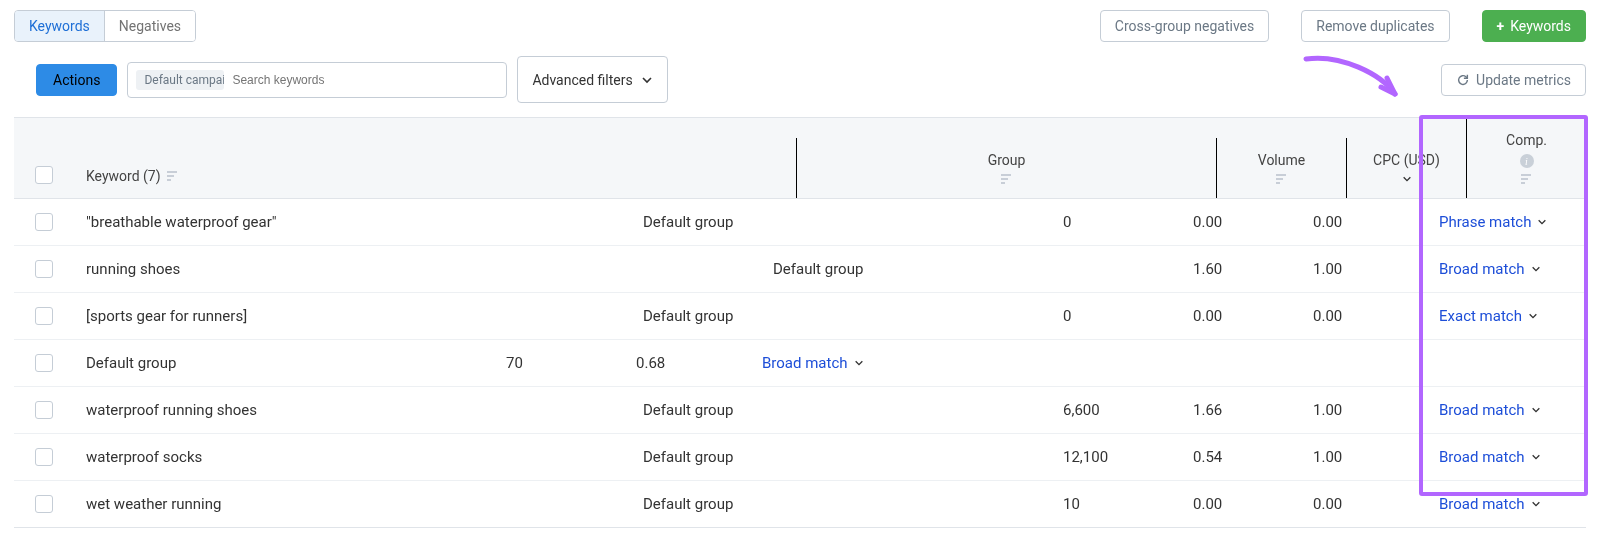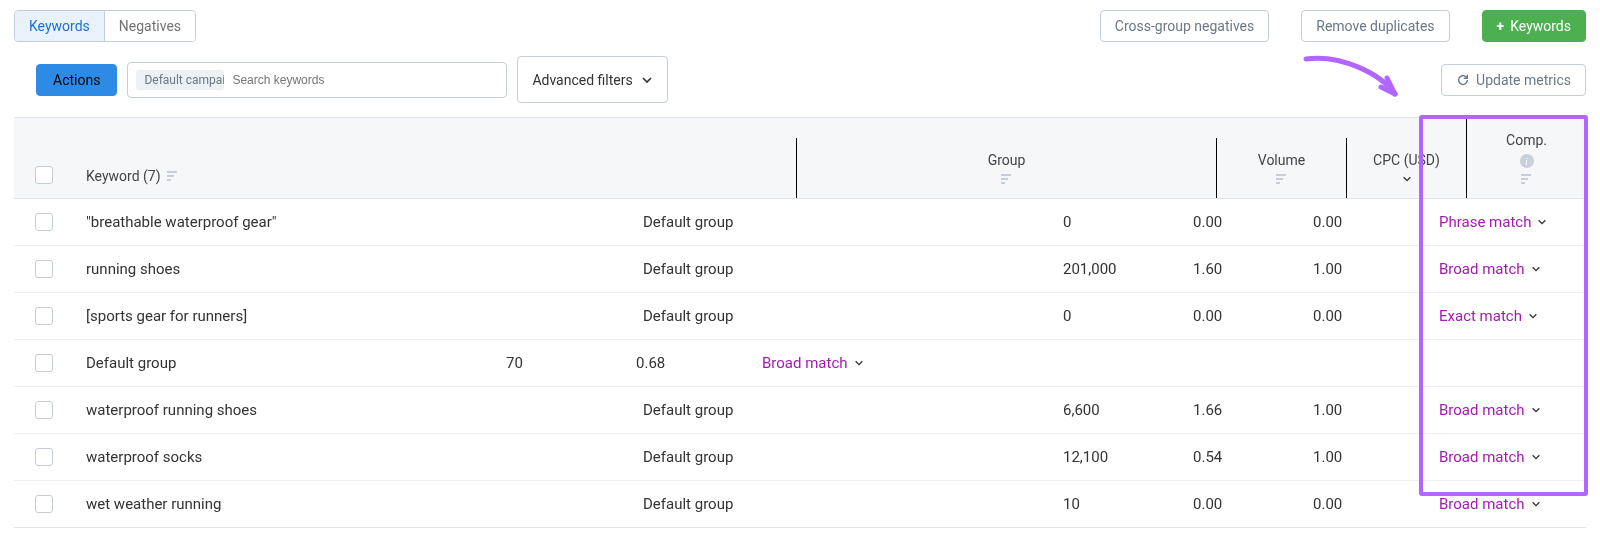--- a/index.html
+++ b/index.html
@@ -118,21 +118,21 @@
   .hdr .c-grp, .hdr .c-vol, .hdr .c-cpc, .hdr .c-comp { border-left:1px solid #000000;flex-direction:column; }
   .hdr .c-mt { border-left:1px solid #e0e4e9; }
 
   .sortglyph svg { display:block; }
 
   .chk {
     width:18px; height:18px; border:1px solid #c5cdd6; border-radius:3px; background:#fff;
   }
 
   .match-sel {
-    display:inline-flex; align-items:center; gap:6px; cursor:pointer; color:#a21caf;
+    display:inline-flex; align-items:center; gap:6px; cursor:pointer; color:#1d4ed8;
   }
 
   
   .mt-highlight {
     position:absolute;
     border:4px solid #b266ff;
     border-radius:3px;
     pointer-events:none;
   }
 
@@ -257,21 +257,20 @@
           </span>
         </div>
   </div>
 
   <div class="row">
     <div class="c-chk">
           <span class="chk"></span>
         </div>
     <div class="c-kw">running shoes</div>
     <div class="c-grp">Default group</div>
-    <div class="c-vol">201,000</div>
     <div class="c-cpc">1.60</div>
     <div class="c-comp">1.00</div>
     <div class="c-mt">
           <span class="match-sel">
             <span>Broad match</span>
             <svg width="10" height="10" viewBox="0 0 12 12">
               <path d="M2 4 L6 8 L10 4" fill="none" stroke="#333" stroke-width="1.6"></path>
             </svg>
           </span>
         </div>

